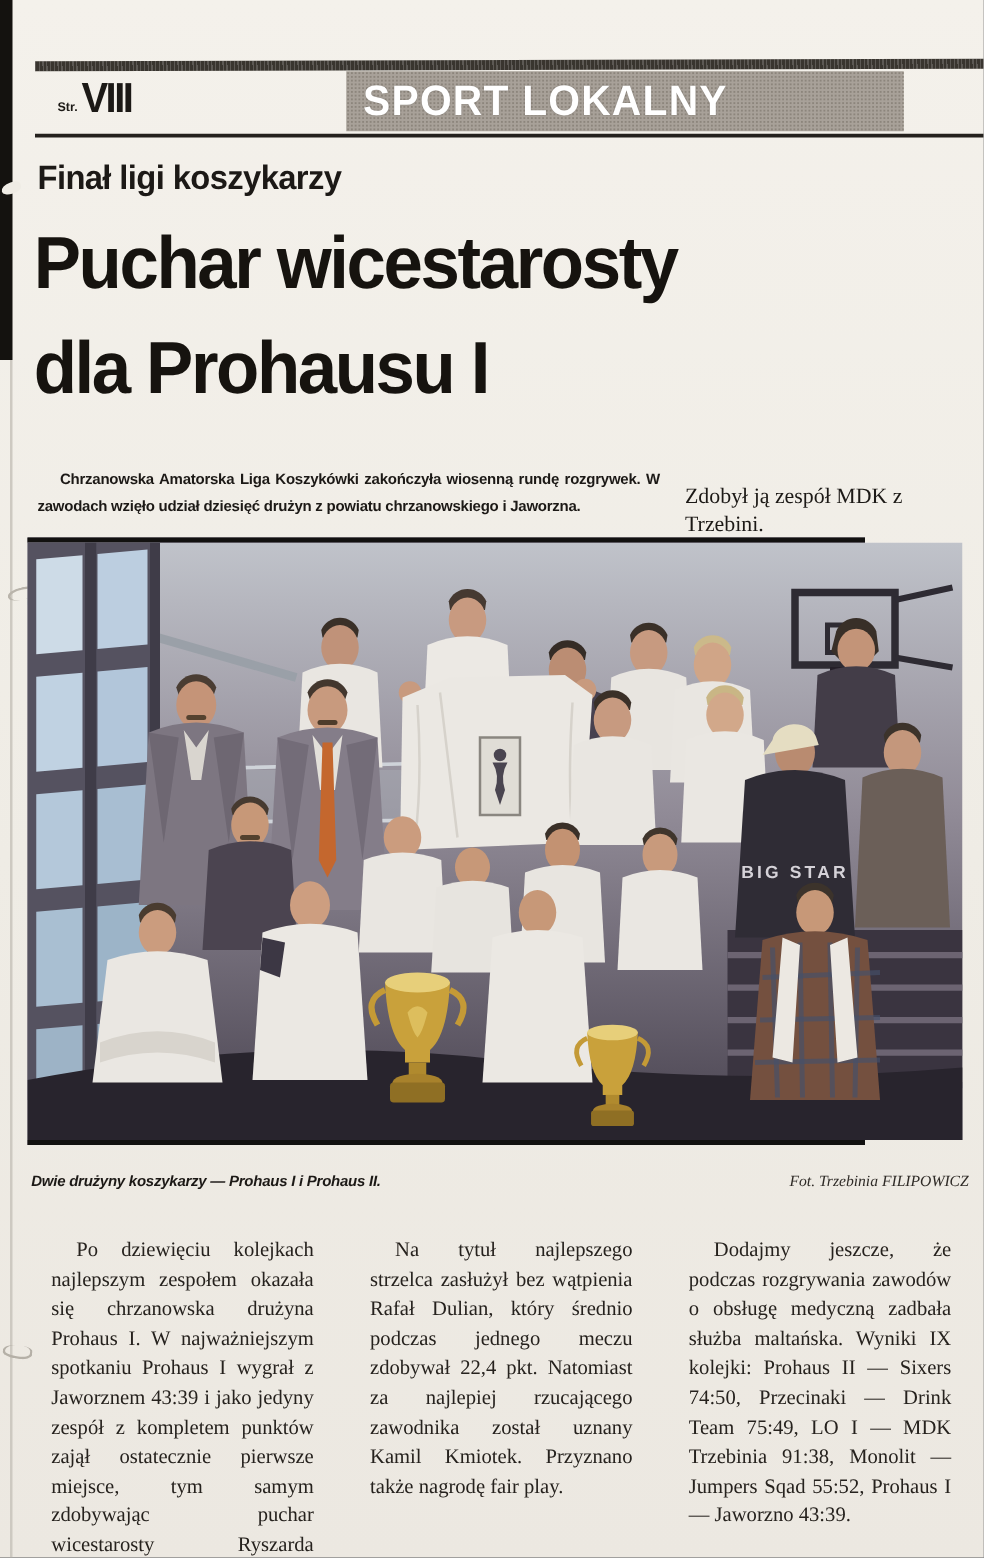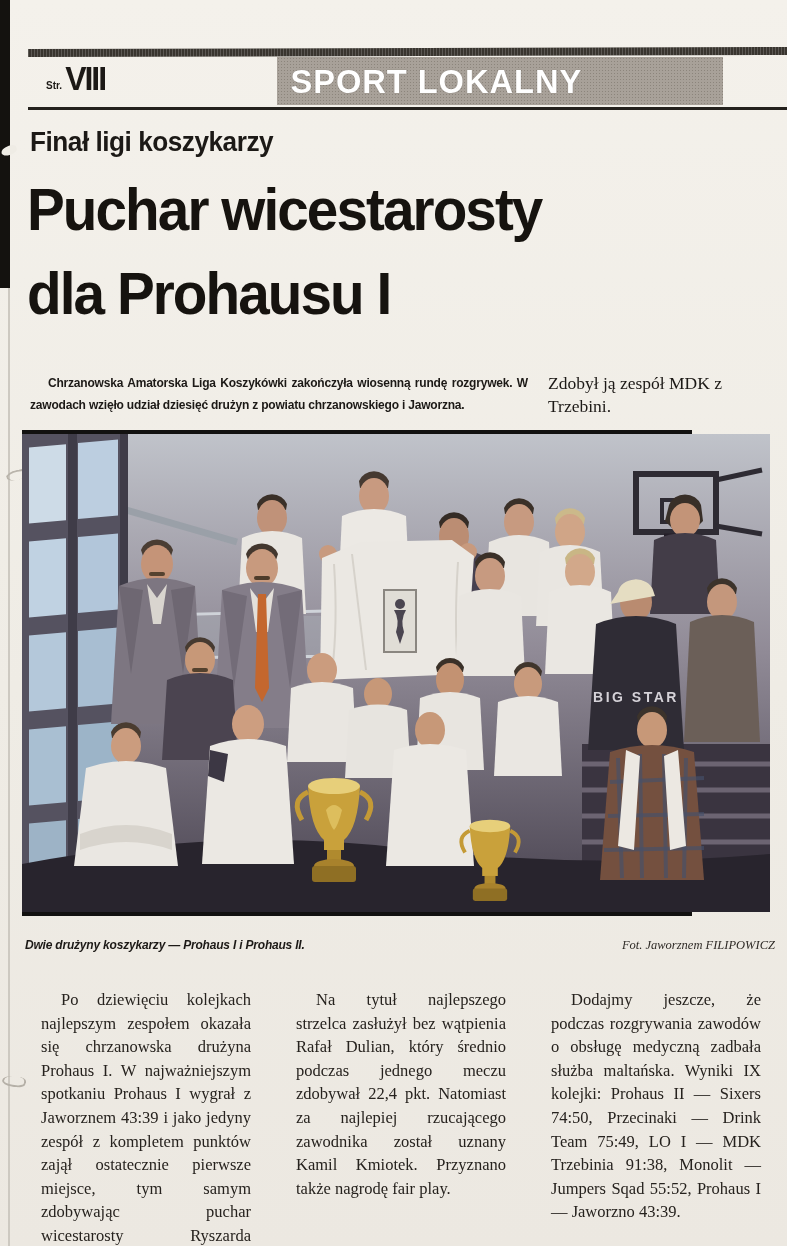--- a/index.html
+++ b/index.html
@@ -36,21 +36,21 @@
     transform:scaleX(.96);transform-origin:left center;
     text-shadow:0 0 1px rgba(60,55,48,.55);
   }
   .head-rule{position:absolute;left:28px;top:107px;width:759px;height:3px;background:#24211d;}
 
   .kicker{position:absolute;left:30px;top:127px;font-size:27px;font-weight:bold;letter-spacing:-.5px;transform:scaleX(.97);transform-origin:left top;}
   .headline{position:absolute;left:27px;top:168px;font-weight:bold;font-size:59px;line-height:84px;letter-spacing:-2px;color:#16130f;transform:scaleX(.96);transform-origin:left top;}
 
   .lead-row{position:absolute;left:30px;top:372px;width:748px;display:flex;gap:20px;}
   .lead-main{width:498px;font-size:12px;font-weight:bold;line-height:22px;text-align:justify;text-indent:18px;letter-spacing:-.2px;}
-  .lead-side{width:222px;font-family:"Liberation Serif",serif;font-size:17.5px;line-height:23px;font-weight:normal;}
+  .lead-side{width:222px;font-family:"Liberation Serif",serif;font-size:17.5px;line-height:23px;font-weight:normal;margin-top:13px;}
 
   .photo{
     position:absolute;left:22px;top:430px;width:670px;height:478px;
     border-top:4px solid #121110;border-bottom:4px solid #121110;
     background:#5a5462;box-sizing:content-box;
   }
   .photo svg{display:block;}
 
   .caption-row{position:absolute;left:25px;top:938px;width:750px;display:flex;justify-content:space-between;align-items:baseline;}
   .caption{font-size:12px;font-weight:bold;font-style:italic;letter-spacing:-.2px;}
@@ -291,21 +291,21 @@
         <ellipse cx="0" cy="0" rx="26" ry="8" fill="#e7cf7a"></ellipse>
         <rect x="-7" y="64" width="14" height="12" fill="#b08a2e"></rect>
         <ellipse cx="0" cy="80" rx="20" ry="7" fill="#a8822c"></ellipse>
         <rect x="-22" y="80" width="44" height="16" rx="3" fill="#8f6f24"></rect>
       </g>
     </svg>
   </div>
 
   <div class="caption-row">
     <span class="caption">Dwie drużyny koszykarzy — Prohaus I i Prohaus II.</span>
-    <span class="credit">Fot. Jaworznem FILIPOWICZ</span>
+    <span class="credit">Fot. Trzebinia FILIPOWICZ</span>
   </div>
 
   <div class="columns">
     <div class="col">
       <p class="indent">Po dziewięciu kolejkach najlepszym zespołem okazała się chrzanowska drużyna Prohaus I. W najważniejszym spotkaniu Prohaus I wygrał z Jaworznem 43:39 i jako jedyny zespół z kompletem punktów zajął ostatecznie pierwsze miejsce, tym samym zdobywając puchar wicestarosty Ryszarda Kosowskiego. Drugie miejsce przypadło</p>
     </div>
     <div class="col">
       <p class="indent">Na tytuł najlepszego strzelca zasłużył bez wątpienia Rafał Dulian, który średnio podczas jednego meczu zdobywał 22,4 pkt. Natomiast za najlepiej rzucającego zawodnika został uznany Kamil Kmiotek. Przyznano także nagrodę fair play.</p>
     </div>
     <div class="col">

